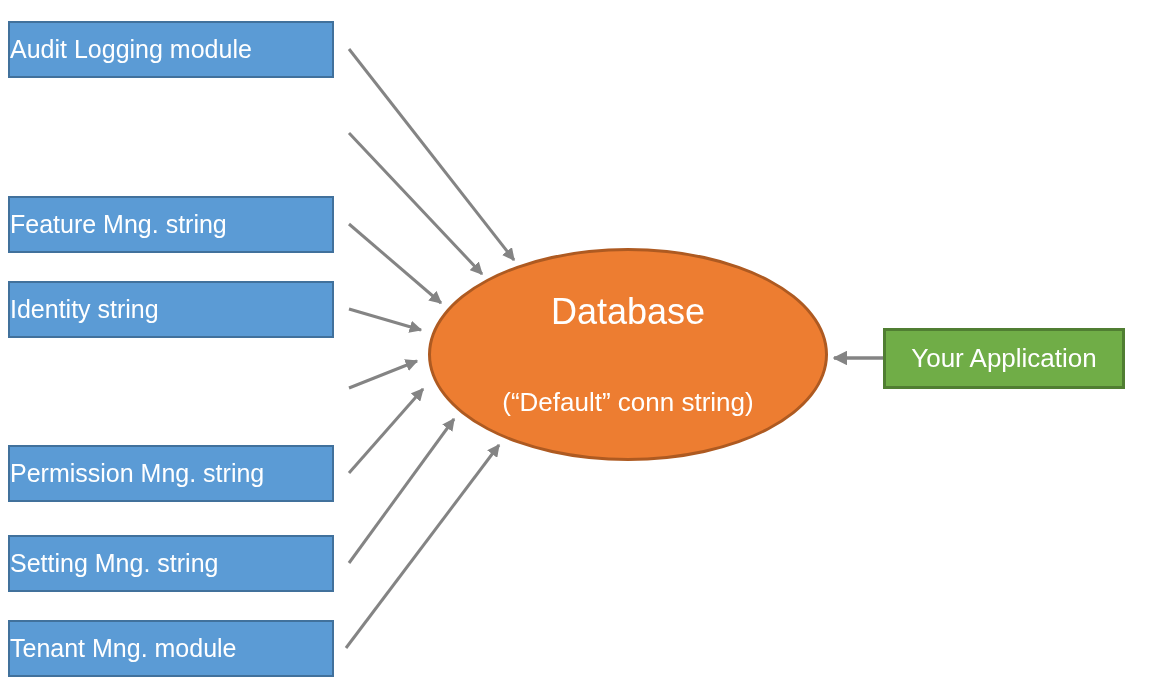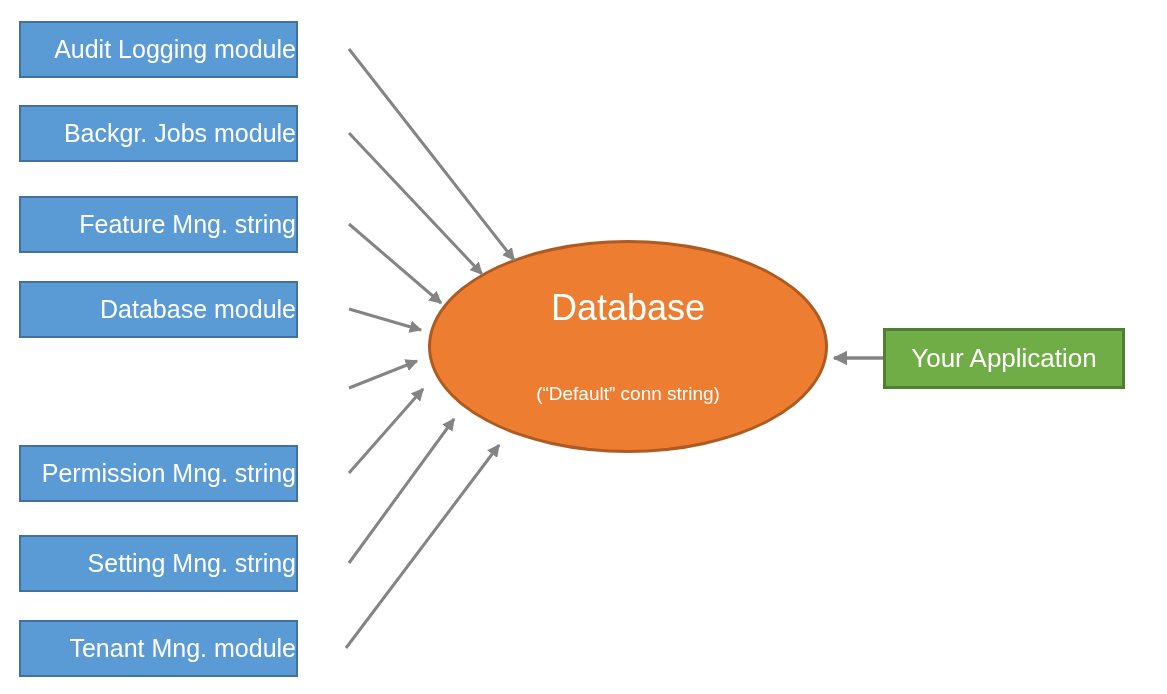--- a/index.html
+++ b/index.html
@@ -24,57 +24,57 @@
   }
   .arrow-layer line {
     stroke: var(--arrow, #848484);
     stroke-width: 3;
   }
   .arrow-layer line.app-arrow {
     stroke-width: 3.5;
   }
   .module {
     position: absolute;
-    left: 19px;
-    width: 279px;
+    left: 8px;
+    width: 326px;
     height: 57px;
     box-sizing: border-box;
     background: var(--module-fill, #5B9BD5);
     border: 2px solid var(--module-border, #41719C);
     display: flex;
     align-items: center;
-    justify-content: flex-end;
+    justify-content: flex-start;
     color: var(--text, #ffffff);
     font-size: 25px;
     white-space: nowrap;
   }
   .db-ellipse {
     position: absolute;
     left: 428px;
-    top: 240px;
+    top: 248px;
     width: 400px;
     height: 213px;
     box-sizing: border-box;
     border-radius: 50%;
     background: var(--database-fill, #ED7D31);
     border: 3px solid var(--database-border, #AE5A21);
     display: flex;
     flex-direction: column;
     align-items: center;
     justify-content: center;
     color: var(--text, #ffffff);
     text-align: center;
     gap: 31px;
   }
   .db-title {
     font-size: 36px;
     line-height: 1.15;
   }
   .db-subtitle {
-    font-size: 19px;
+    font-size: 26px;
     line-height: 1.2;
     margin-top: 23px;
   }
   .app-box {
     position: absolute;
     left: 883px;
     top: 328px;
     width: 242px;
     height: 61px;
     box-sizing: border-box;
@@ -111,28 +111,25 @@
     <line x1="349" y1="388" x2="417" y2="361" marker-end="url(#arrowhead)"></line>
     <line x1="349" y1="473" x2="423" y2="389" marker-end="url(#arrowhead)"></line>
     <line x1="349" y1="563" x2="454" y2="419" marker-end="url(#arrowhead)"></line>
     <line x1="346" y1="648" x2="499" y2="445" marker-end="url(#arrowhead)"></line>
     <line class="app-arrow" x1="883" y1="358" x2="834" y2="358" marker-end="url(#arrowhead)"></line>
   </svg>
 
   <div class="module" style="top:21px">
     <span>Audit Logging module</span>
   </div>
-  <div class="module" style="top:105px">
-    <span>Backgr. Jobs module</span>
-  </div>
   <div class="module" style="top:196px">
     <span>Feature Mng. string</span>
   </div>
   <div class="module" style="top:281px">
-    <span>Database module</span>
+    <span>Identity string</span>
   </div>
   <div class="module" style="top:445px">
     <span>Permission Mng. string</span>
   </div>
   <div class="module" style="top:535px">
     <span>Setting Mng. string</span>
   </div>
   <div class="module" style="top:620px">
     <span>Tenant Mng. module</span>
   </div>

